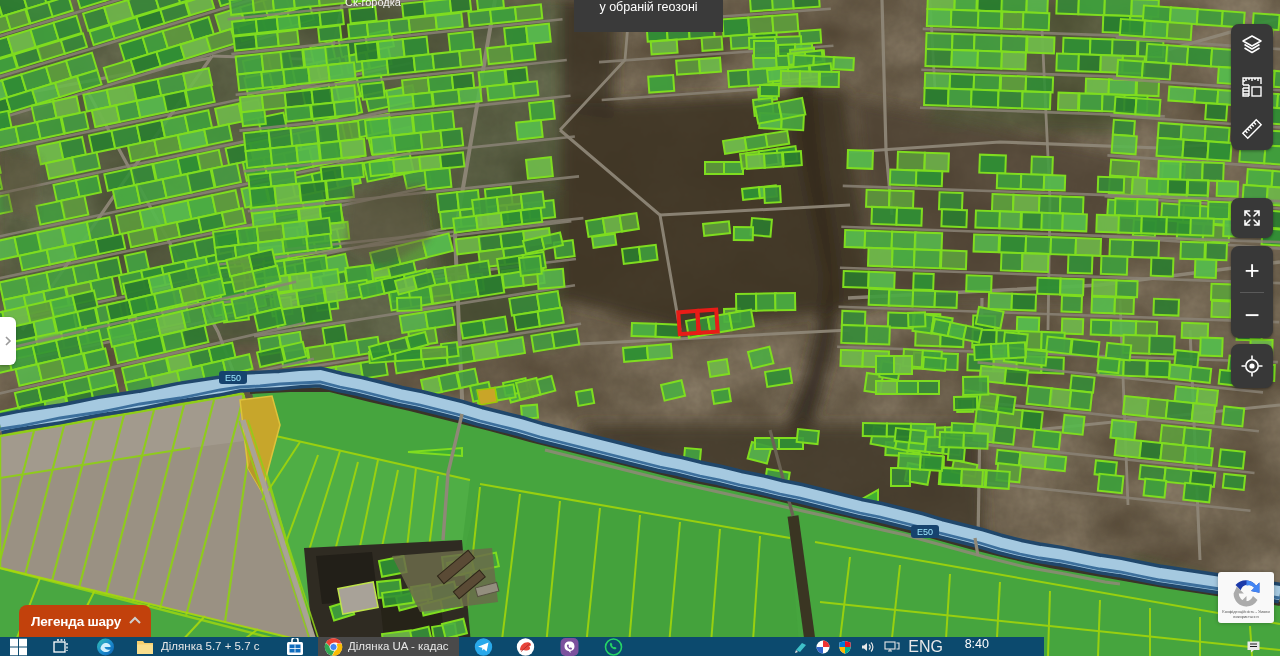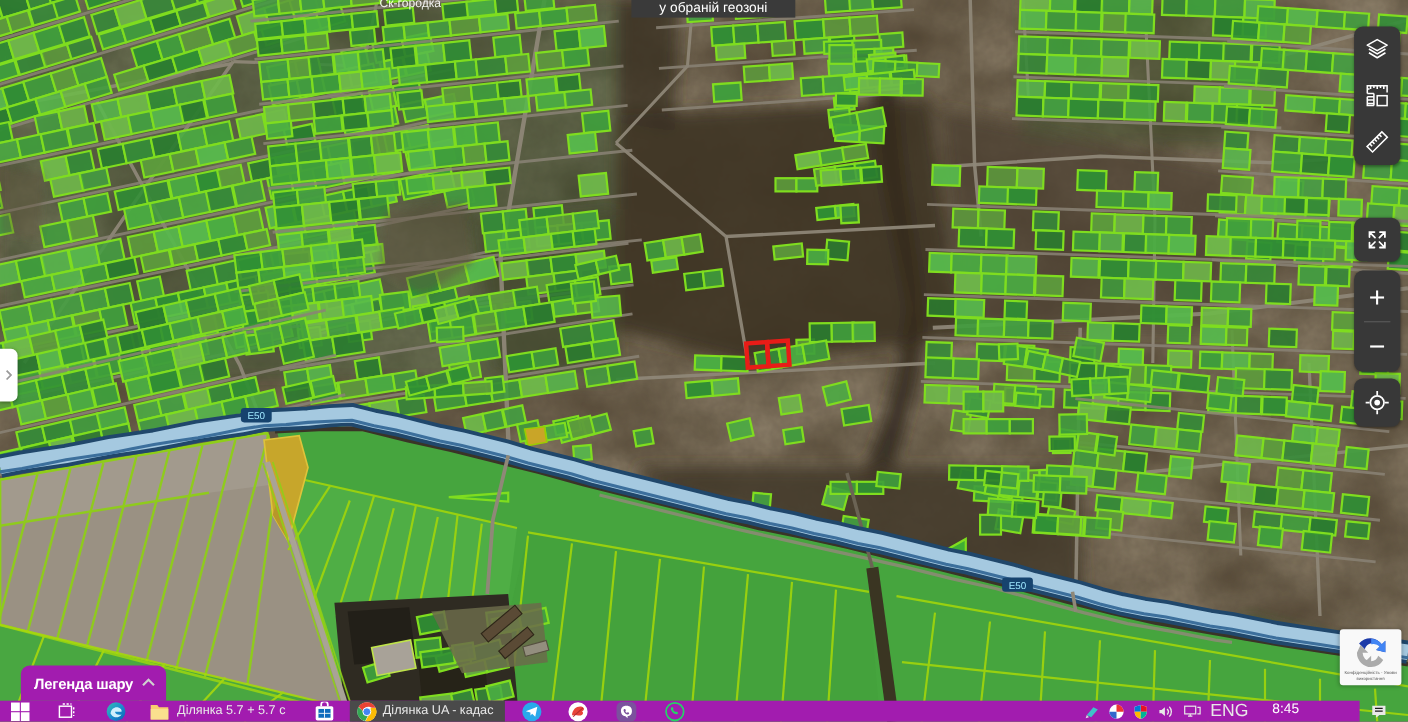--- a/index.html
+++ b/index.html
@@ -1,34 +1,34 @@
 <!DOCTYPE html>
 <html><head><meta charset="utf-8">
 <style>
 * { margin:0; padding:0; box-sizing:border-box; }
 html,body { width:1280px; height:656px; overflow:hidden; font-family:"Liberation Sans", sans-serif; }
 #stage { position:relative; width:1280px; height:656px; background:#463a28; }
 #map { position:absolute; left:0; top:0; }
-.tooltip { position:absolute; left:574px; top:0; width:149px; height:16px; background:#3a3a3a; color:#fff;
+.tooltip { position:absolute; left:574px; top:0; width:149px; height:32px; background:#3a3a3a; color:#fff;
   font-size:12.5px; text-align:center; line-height:15px; }
 .handle { position:absolute; left:0; top:317px; width:16px; height:48px; background:#fff; border-radius:0 6px 6px 0;
   display:flex; align-items:center; justify-content:center; box-shadow:0 1px 3px rgba(0,0,0,0.3); }
 .sbtn { position:absolute; left:1231px; width:42px; background:#383838; border-radius:8px; color:#fff;
   display:flex; flex-direction:column; align-items:center; justify-content:center; box-shadow:0 1px 3px rgba(0,0,0,0.4); }
 .sbtn .ic { height:42px; display:flex; align-items:center; justify-content:center; }
 .group1 { height:126px; }
 .zoomg { height:92px; }
 .zi { font-size:26px; font-weight:300; line-height:38px; color:#fff; }
 .divider { width:24px; height:1px; background:#5a5a5a; margin:3px 0; }
-.legend { position:absolute; left:19px; top:605px; height:32px; background:#a21caf; border-radius:8px 8px 0 0;
+.legend { position:absolute; left:19px; top:605px; height:32px; background:#c2410c; border-radius:8px 8px 0 0;
   color:#fff; font-size:13.5px; font-weight:bold; letter-spacing:-0.2px; display:flex; align-items:center; padding:0 8px 0 12px; white-space:nowrap; }
 .recaptcha { position:absolute; left:1218px; top:572px; width:56px; height:51px; background:#f9f9f9; border-radius:3px;
   box-shadow:0 0 4px rgba(0,0,0,0.3); text-align:center; }
 .rcline { font-size:4px; color:#555; line-height:4.5px; }
-.taskbar { position:absolute; left:0; top:637px; width:1236px; height:19px; background:#a21caf; }
+.taskbar { position:absolute; left:0; top:637px; width:1044px; height:19px; background:#0c4a6e; }
 .tbi { position:absolute; display:flex; align-items:center; }
 .taskbar .tbi { top:50%; transform:translateY(-50%); }
 .tbtext { position:absolute; top:3px; color:#e8e8e8; font-size:11.5px; white-space:nowrap; }
 .tbactive { position:absolute; left:318px; top:0; width:141px; height:19px; background:#4a4a4a; }
 .taskbar .tbi, .taskbar .tbtext { z-index:2; }
 .tray { position:absolute; right:101px; top:0; height:19px; display:flex; align-items:center; gap:8px; z-index:2; }
 .eng { color:#e8e8e8; font-size:16px; }
 .time { position:absolute; right:55px; top:0px; color:#fff; font-size:12.5px; z-index:2; }
 </style></head>
 <body>
@@ -1674,21 +1674,21 @@
           <path d="M2 5.5 L2 8.5 L4 8.5 L7 11 L7 3 L4 5.5 Z" fill="#e8e8e8" stroke="none"></path>
           <path d="M9 4.5 C10.5 6 10.5 8 9 9.5 M11 2.5 C13.5 5 13.5 9 11 11.5"></path>
         </svg>
     <svg width="16" height="13" viewBox="0 0 16 13" fill="none" stroke="#e8e8e8" stroke-width="1.1">
           <rect x="1" y="2" width="10" height="7"></rect>
           <path d="M4 11 L8 11 M6 9 L6 11"></path>
           <path d="M12.5 3 L15 3 L15 9 L12.5 9"></path>
         </svg>
     <span class="eng">ENG</span>
   </div>
-  <div class="time">8:45</div>
+  <div class="time">8:40</div>
   <div class="tbi" style="left:1246px">
         <svg width="15" height="14" viewBox="0 0 15 14">
           <path d="M1.5 1.5 L13.5 1.5 L13.5 10 L8 10 L5 12.5 L5 10 L1.5 10 Z" fill="#e8e8e8"></path>
           <path d="M4 4 L11 4 M4 6.5 L11 6.5" stroke="#1b1b1b" stroke-width="1.2"></path>
         </svg>
       </div>
 </div>
 
 </div>
 </body></html>

